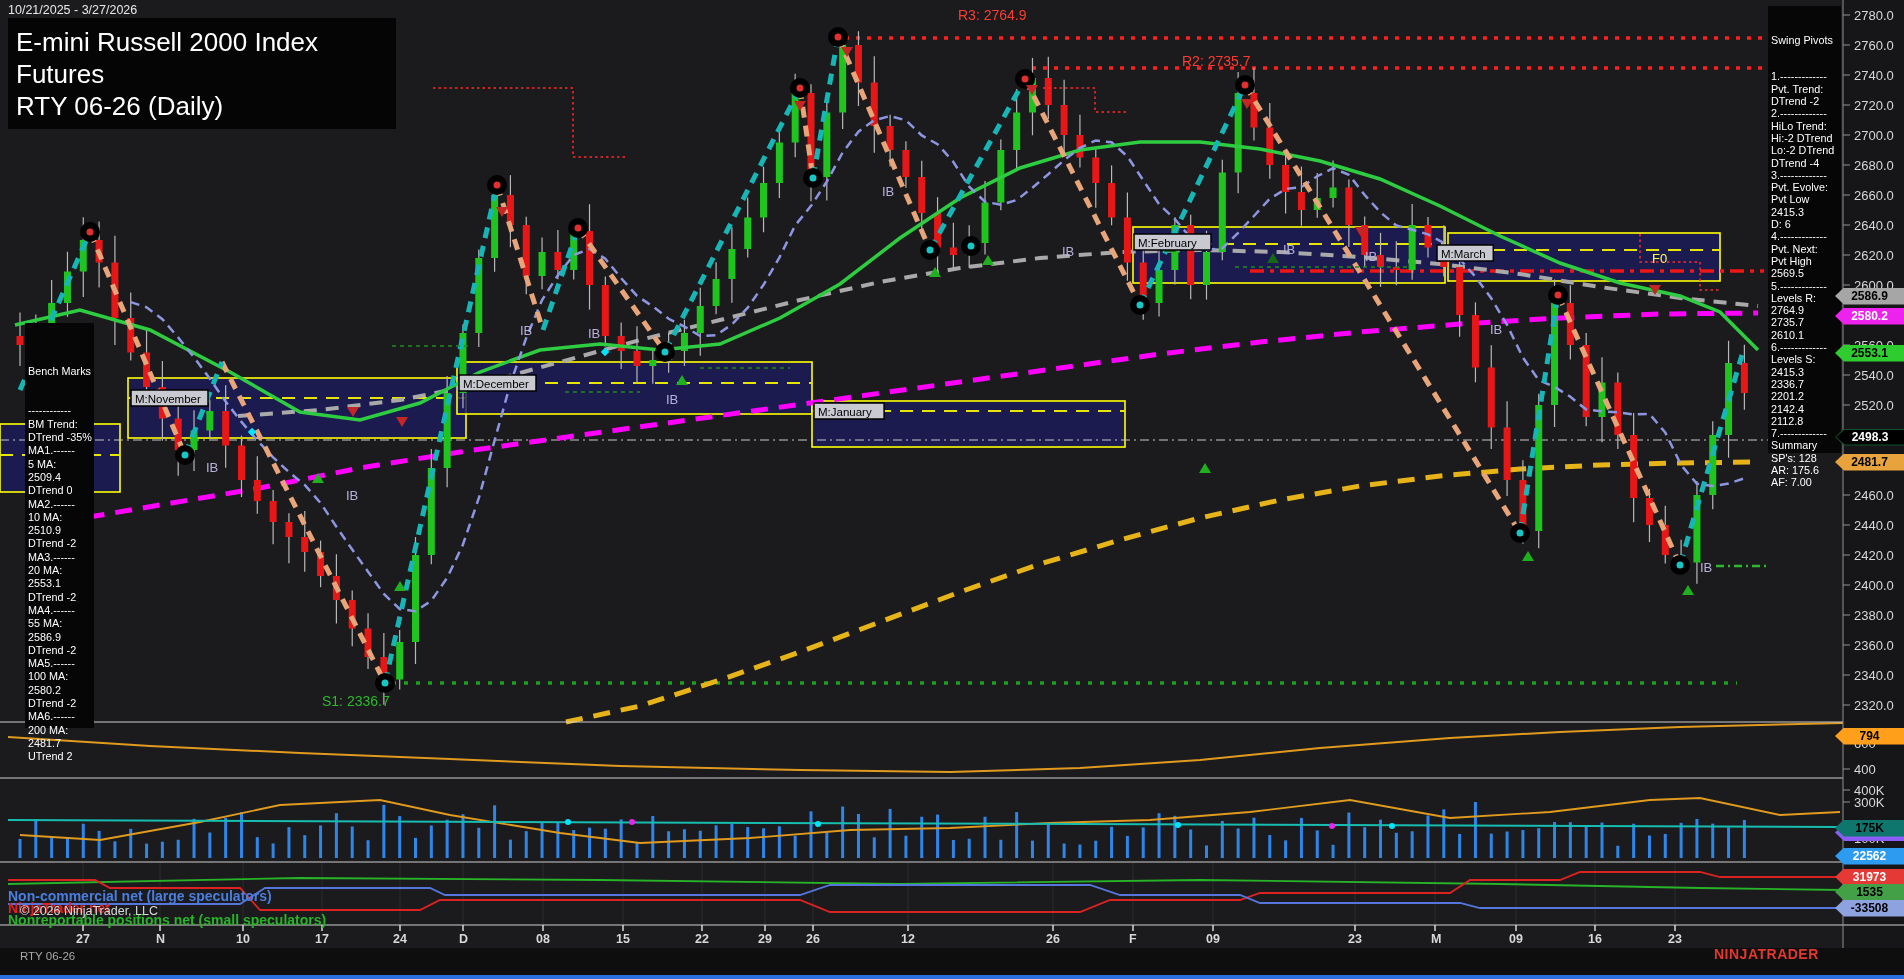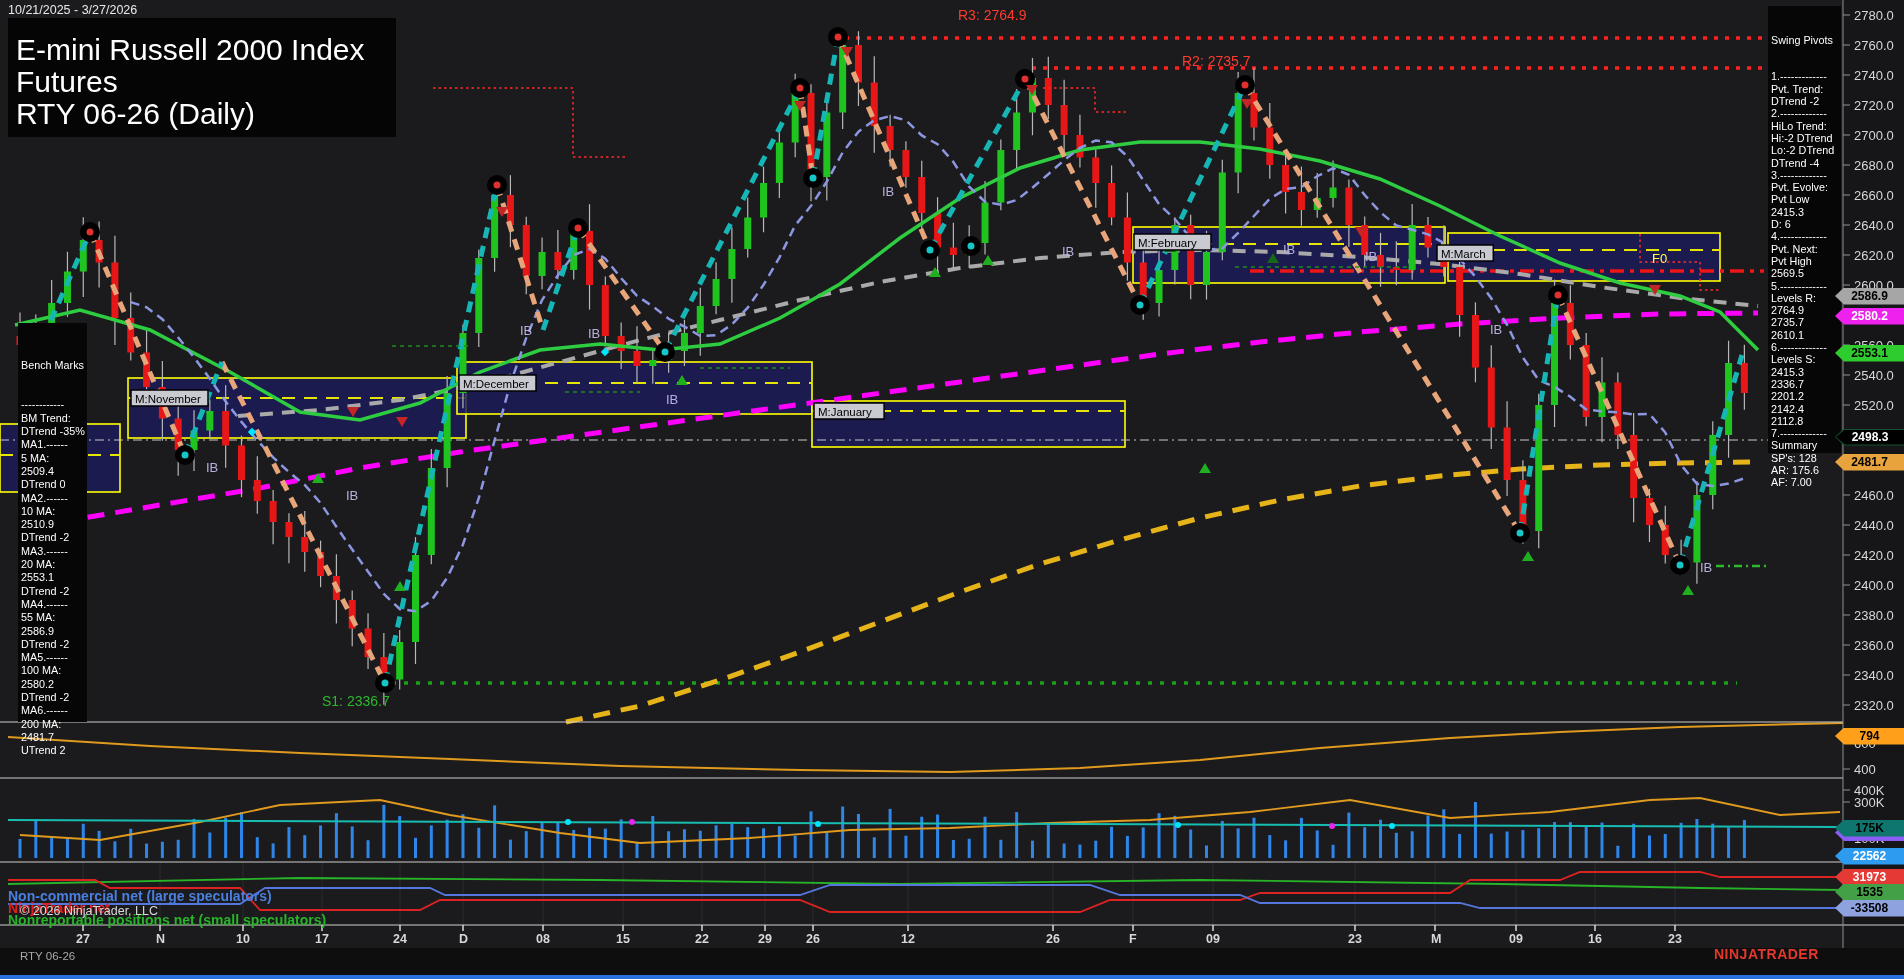--- a/index.html
+++ b/index.html
@@ -1,23 +1,23 @@
 <!DOCTYPE html>
 <html><head>
 <meta charset="utf-8">
 <style>
   html,body{margin:0;padding:0;background:#000;}
   .stage{position:relative;width:1904px;height:979px;background:#121212;overflow:hidden;
          font-family:"Liberation Sans",sans-serif;}
   svg text{font-family:"Liberation Sans",sans-serif;}
   .hdr-range{position:absolute;left:8px;top:3px;font-size:12.5px;color:#e8e8e8;}
   .title-box{position:absolute;left:8px;top:18px;width:372px;background:#050505;color:#fff;
-             padding:16px 8px 7px 8px;font-size:30px;line-height:32px;}
+             padding:8px 8px 7px 8px;font-size:26px;line-height:32px;}
   .side-panel{position:absolute;background:#060606;color:#fff;white-space:pre;}
-  .bm{left:18px;top:323px;width:66px;height:390px;font-size:10.8px;line-height:13.3px;padding:9px 0 0 3px;}
+  .bm{left:25px;top:323px;width:66px;height:390px;font-size:10.8px;line-height:13.3px;padding:15px 0 0 3px;}
   .sp{left:1768px;top:6px;width:70px;height:436px;font-size:10.8px;line-height:12.3px;padding:3px 0 8px 3px;}
   .panel-line{display:block;overflow:hidden;}
   .cot-legend{position:absolute;left:8px;font-size:14px;font-weight:bold;}
   .copyright{position:absolute;left:20px;top:904px;font-size:12.5px;color:#d9d9d9;font-weight:normal;}
   .instr{position:absolute;left:20px;top:950px;font-size:11.5px;color:#a9a9a9;}
   .brand{position:absolute;left:1714px;top:946px;font-size:14px;font-weight:bold;color:#e5382d;letter-spacing:.5px;}
   .tag{position:absolute;left:1835px;width:69px;height:17px;line-height:17px;text-align:center;
        font-size:12px;font-weight:bold;clip-path:polygon(0 50%,13% 0,100% 0,100% 100%,13% 100%);}
   .tag-inner{position:absolute;left:1px;top:1px;right:0;bottom:1px;line-height:15px;
        clip-path:polygon(0 50%,13% 0,100% 0,100% 100%,13% 100%);}

